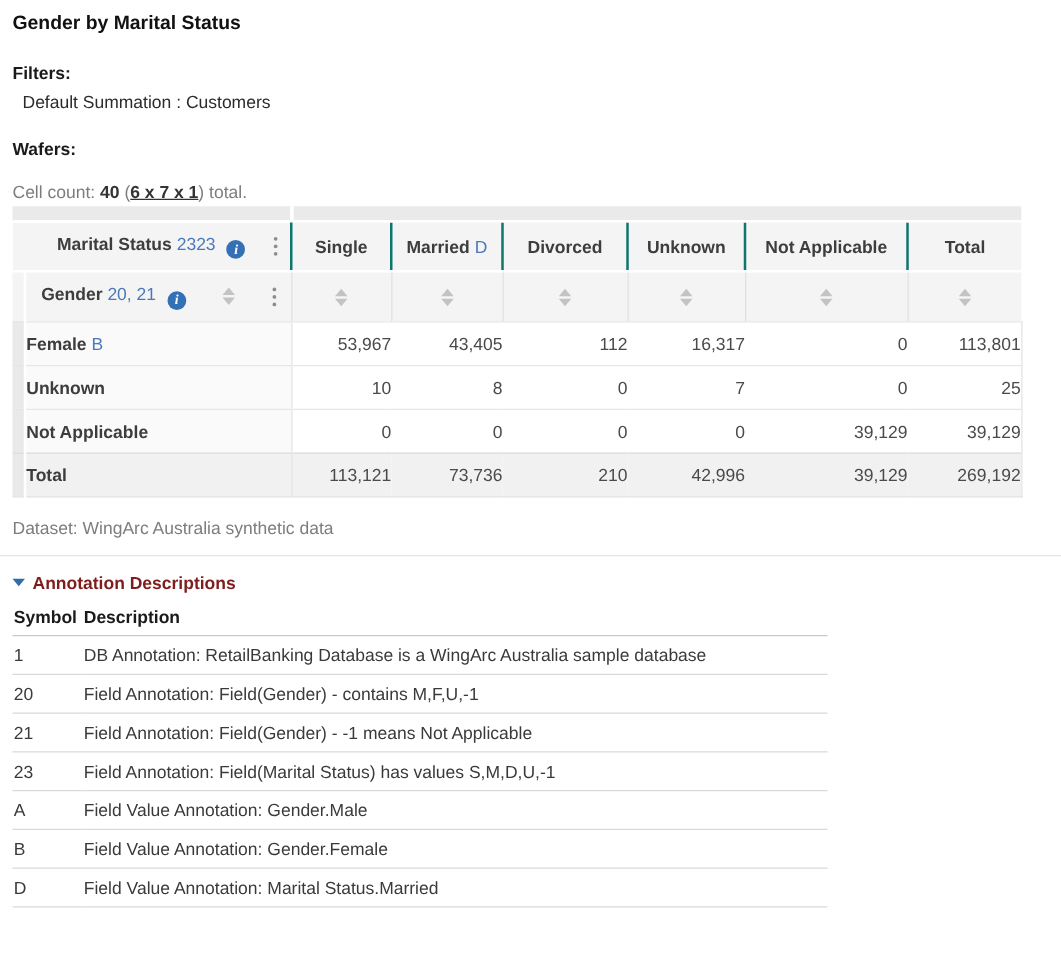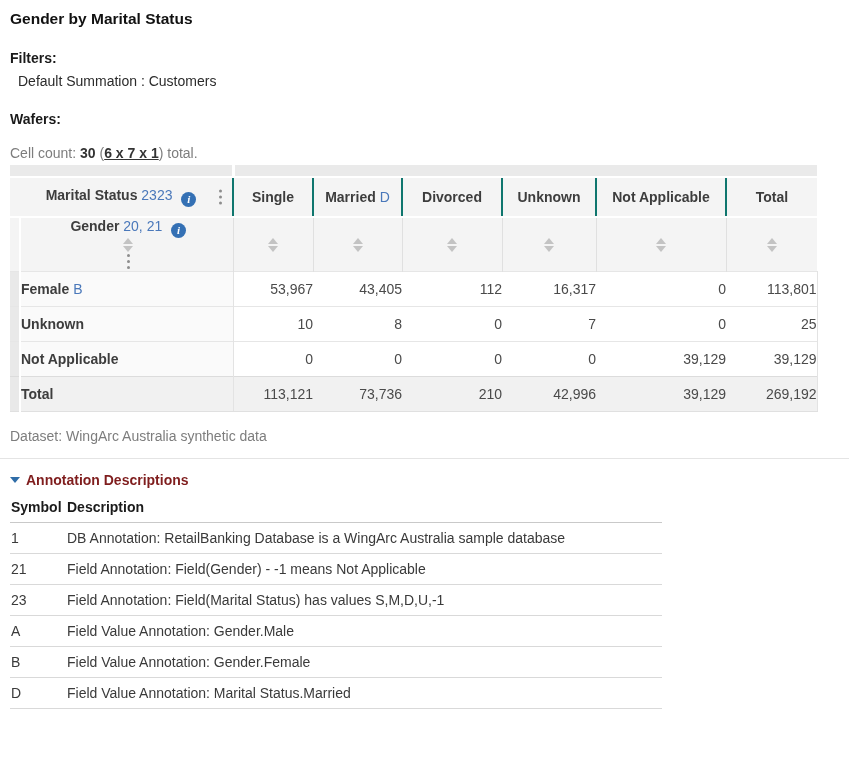--- a/index.html
+++ b/index.html
@@ -28,21 +28,21 @@
   tr.strip-row td { height: 12px; background: #eaeaea; border-bottom: 2px solid #fff; }
   td.strip-left { border-right: 3px solid #fff; }
 
   tr.hdr1 td, tr.hdr2 td { height: 40px; background: #f4f4f4; }
   td.hdr-label-cell { position: relative; text-align: center; border-bottom: 2px solid #fff; }
   td.col-hdr { text-align: center; border-left: 2px solid #0f766e; border-bottom: 2px solid #fff; }
   td.col-hdr .ann { margin-left: 4px; font-weight: normal; }
 
   td.gutter { background: #e9e9e9; border-right: 2px solid #fff; }
   td.sort-cell { text-align: center; border-left: 1px solid #e0e0e0; cursor: pointer; }
-  .rf-inner { display: flex; align-items: center; justify-content: space-between; padding: 0 9px 0 12px; flex-direction: column; }
+  .rf-inner { display: flex; align-items: center; justify-content: space-between; padding: 0 9px 0 12px; }
 
   tr.data-row td { border-top: 1px solid #e6e6e6; }
   td.row-label { background: #fafafa; padding-left: 12px; }
   td.row-label .blue { margin-left: 4px; }
   td.val { background: #fff; text-align: right; padding-right: 14px; color: #4a4a4a; }
   td.first-val { border-left: 1px solid #e3e3e3; }
   td.last-val { border-right: 1px solid #e3e3e3; }
   tr.total-row td { background: #f1f1f1; border-top: 1px solid #dcdcdc; border-bottom: 1px solid #e0e0e0; }
   tr.total-row td.gutter { background: #e9e9e9; }
 
@@ -74,21 +74,21 @@
 </head>
 <body>
 
 <h1 class="page-title">Gender by Marital Status</h1>
 
 <div class="section-label">Filters:</div>
 <div class="filter-value">Default Summation : Customers</div>
 
 <div class="section-label">Wafers:</div>
 
-<div class="cell-count"><span>Cell count: </span><span class="bold">30</span><span> (</span><a class="dims-link">6 x 7 x 1</a><span>)</span><span> total.</span></div>
+<div class="cell-count"><span>Cell count: </span><span class="bold">40</span><span> (</span><a class="dims-link">6 x 7 x 1</a><span>)</span><span> total.</span></div>
 
 <table class="xtab">
   <colgroup>
     <col style="width:10px">
       <col style="width:213px">
     <col style="width:80px">
       <col style="width:89px">
       <col style="width:100px">
     <col style="width:94px">
       <col style="width:130px">
@@ -229,20 +229,24 @@
   <tbody>
       <tr>
     <th>Symbol</th>
     <th>Description</th>
   </tr>
   <tr>
     <td>1</td>
     <td>DB Annotation: RetailBanking Database is a WingArc Australia sample database</td>
   </tr>
   <tr>
+    <td>20</td>
+    <td>Field Annotation: Field(Gender) - contains M,F,U,-1</td>
+  </tr>
+  <tr>
     <td>21</td>
     <td>Field Annotation: Field(Gender) - -1 means Not Applicable</td>
   </tr>
   <tr>
     <td>23</td>
     <td>Field Annotation: Field(Marital Status) has values S,M,D,U,-1</td>
   </tr>
   <tr>
     <td>A</td>
     <td>Field Value Annotation: Gender.Male</td>

